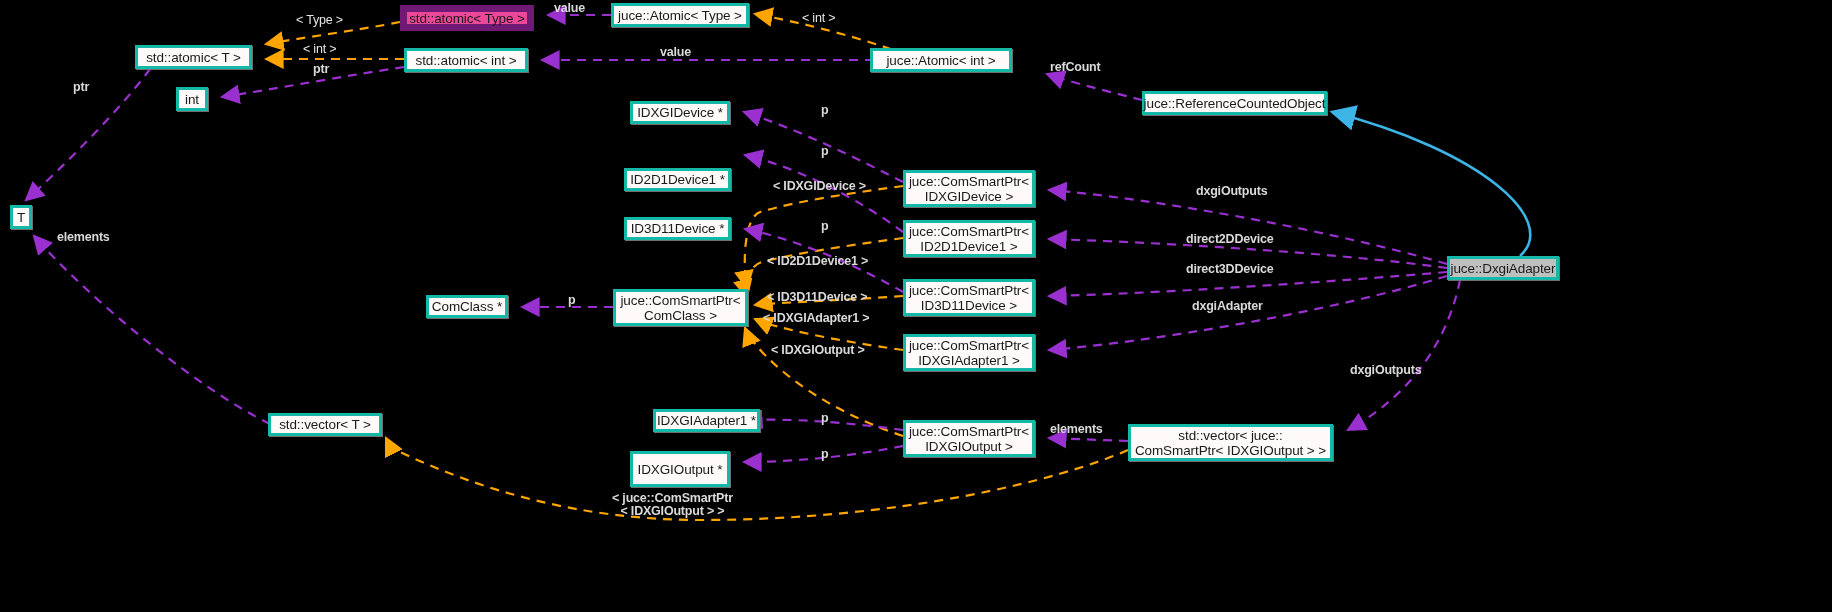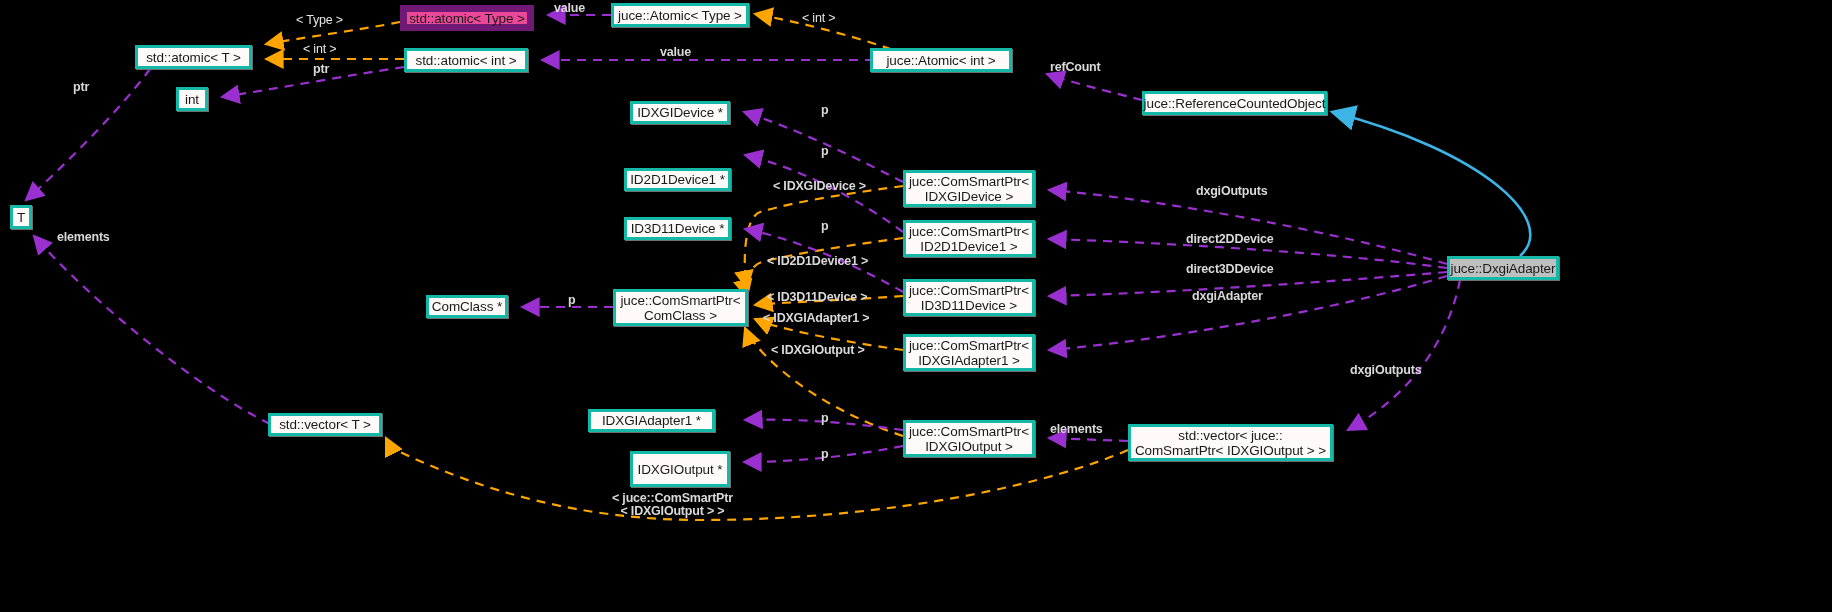--- a/index.html
+++ b/index.html
@@ -79,21 +79,21 @@
   <div class="node" style="left:404px;top:48px;width:124px;height:24px;"><span>std::atomic&lt; int &gt;</span></div>
   <div class="node" style="left:611px;top:3px;width:138px;height:24px;"><span>juce::Atomic&lt; Type &gt;</span></div>
   <div class="node" style="left:870px;top:48px;width:142px;height:24px;"><span>juce::Atomic&lt; int &gt;</span></div>
   <div class="node" style="left:1142px;top:91px;width:185px;height:24px;"><span>juce::ReferenceCountedObject</span></div>
   <div class="node" style="left:176px;top:87px;width:32px;height:24px;"><span>int</span></div>
   <div class="node" style="left:10px;top:205px;width:22px;height:24px;"><span>T</span></div>
   <div class="node" style="left:630px;top:101px;width:100px;height:23px;"><span>IDXGIDevice *</span></div>
   <div class="node" style="left:624px;top:144px;width:107px;height:23px;margin-top:24px;"><span>ID2D1Device1 *</span></div>
   <div class="node" style="left:624px;top:217px;width:107px;height:23px;"><span>ID3D11Device *</span></div>
   <div class="node" style="left:426px;top:295px;width:82px;height:23px;"><span>ComClass *</span></div>
-  <div class="node" style="left:588px;top:409px;width:127px;height:23px;"><span>IDXGIAdapter1 *</span></div>
+  <div class="node" style="left:653px;top:409px;width:107px;height:23px;"><span>IDXGIAdapter1 *</span></div>
   <div class="node" style="left:630px;top:451px;width:100px;height:36px;"><span>IDXGIOutput *</span></div>
   <div class="node" style="left:268px;top:413px;width:114px;height:23px;"><span>std::vector&lt; T &gt;</span></div>
   <div class="node" style="left:613px;top:289px;width:135px;height:37px;"><span>juce::ComSmartPtr&lt;
 ComClass &gt;</span></div>
   <div class="node" style="left:903px;top:170px;width:132px;height:37px;"><span>juce::ComSmartPtr&lt;
 IDXGIDevice &gt;</span></div>
   <div class="node" style="left:903px;top:220px;width:132px;height:37px;"><span>juce::ComSmartPtr&lt;
 ID2D1Device1 &gt;</span></div>
   <div class="node" style="left:903px;top:279px;width:132px;height:37px;"><span>juce::ComSmartPtr&lt;
 ID3D11Device &gt;</span></div>
@@ -121,19 +121,19 @@
   <div class="elabel" style="left:821px;top:412px;">p</div>
   <div class="elabel" style="left:821px;top:448px;">p</div>
   <div class="elabel" style="left:773px;top:180px;">&lt; IDXGIDevice &gt;</div>
   <div class="elabel" style="left:767px;top:255px;">&lt; ID2D1Device1 &gt;</div>
   <div class="elabel" style="left:767px;top:291px;">&lt; ID3D11Device &gt;</div>
   <div class="elabel" style="left:763px;top:312px;">&lt; IDXGIAdapter1 &gt;</div>
   <div class="elabel" style="left:771px;top:344px;">&lt; IDXGIOutput &gt;</div>
   <div class="elabel" style="left:1196px;top:185px;">dxgiOutputs</div>
   <div class="elabel" style="left:1186px;top:233px;">direct2DDevice</div>
   <div class="elabel" style="left:1186px;top:263px;">direct3DDevice</div>
-  <div class="elabel" style="left:1192px;top:290px;">dxgiAdapter</div>
+  <div class="elabel" style="left:1192px;top:300px;">dxgiAdapter</div>
   <div class="elabel" style="left:1350px;top:364px;">dxgiOutputs</div>
   <div class="elabel" style="left:1050px;top:423px;">elements</div>
   <div class="elabel" style="left:612px;top:492px;">&lt; juce::ComSmartPtr
 &lt; IDXGIOutput &gt; &gt;</div>
 
 </div>
 
 </body></html>

